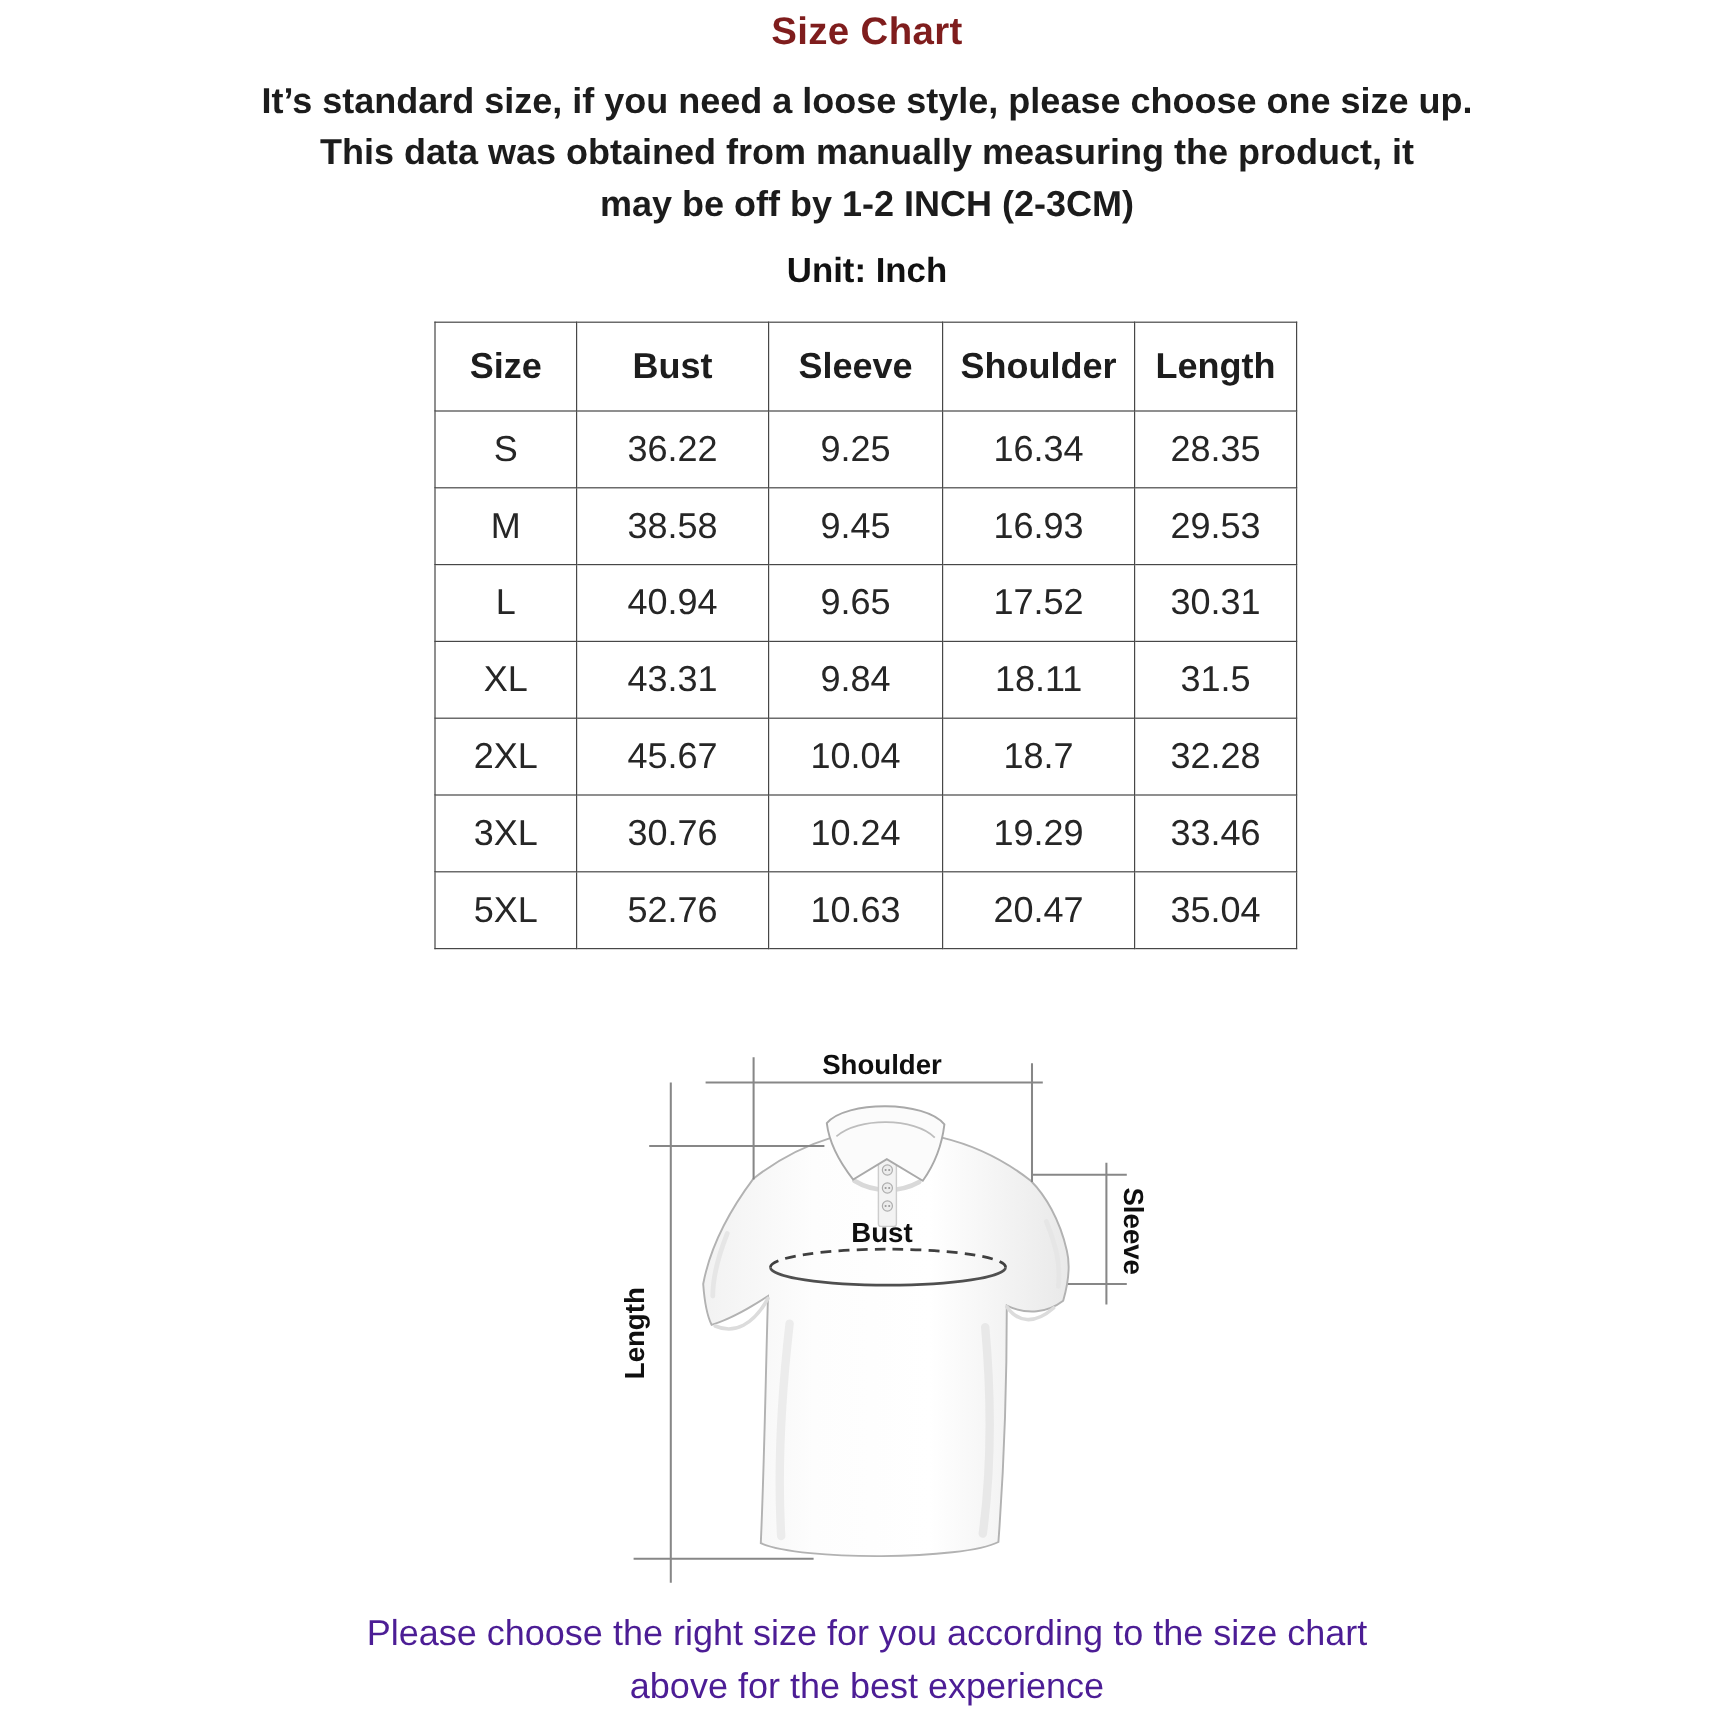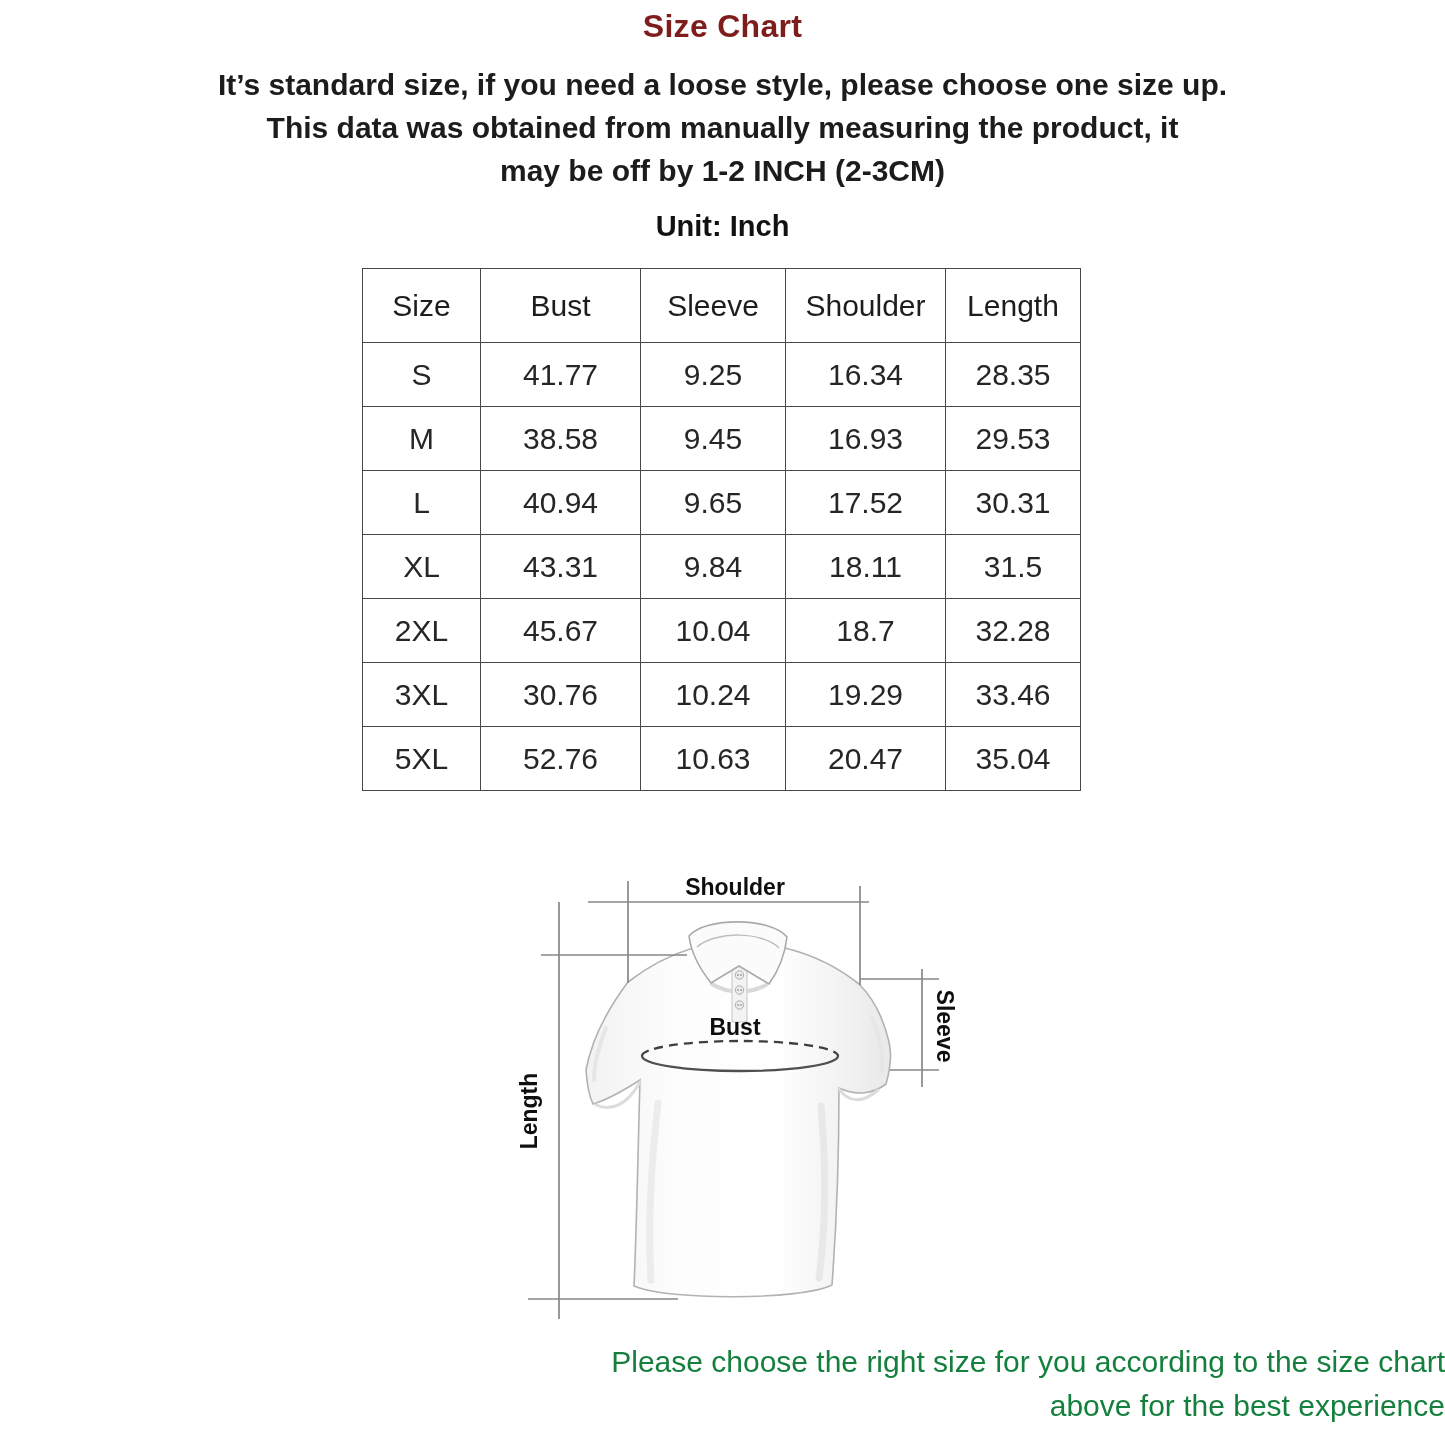--- a/index.html
+++ b/index.html
@@ -30,30 +30,30 @@
     position: absolute; top: 268px; left: 362px;
     border-collapse: collapse;
     table-layout: fixed;
   }
   table.size-table th, table.size-table td {
     border: 1px solid #474747;
     text-align: center; vertical-align: middle;
     font-size: 30px;
     padding: 0;
   }
-  table.size-table th { height: 73px; font-weight: normal; color: #1d1d1d; }
+  table.size-table th { height: 73px; font-weight: bold; color: #1d1d1d; }
   table.size-table td { height: 63px; font-weight: normal; color: #262626; }
   .diagram {
     position: absolute; top: 858px; left: 488px;
     width: 480px; height: 480px;
   }
   .footer {
     position: absolute; top: 1340px; left: 0; width: 100%;
-    text-align: right;
-    font-size: 30px; line-height: 44px; color: #15803d;
+    text-align: center;
+    font-size: 30px; line-height: 44px; color: #4c1d95;
   }
   svg text.dim-label {
     font-family: "Liberation Sans", sans-serif;
     font-size: 23px; font-weight: bold; fill: #0f0f0f;
   }
 </style>
 </head>
 <body>
 
 <div class="page-title">Size Chart</div>
@@ -79,21 +79,21 @@
         <th>Size</th>
         <th>Bust</th>
         <th>Sleeve</th>
         <th>Shoulder</th>
         <th>Length</th>
       </tr>
   </thead>
   <tbody>
       <tr>
         <td>S</td>
-        <td>41.77</td>
+        <td>36.22</td>
         <td>9.25</td>
         <td>16.34</td>
         <td>28.35</td>
       </tr>
       <tr>
         <td>M</td>
         <td>38.58</td>
         <td>9.45</td>
         <td>16.93</td>
         <td>29.53</td>

